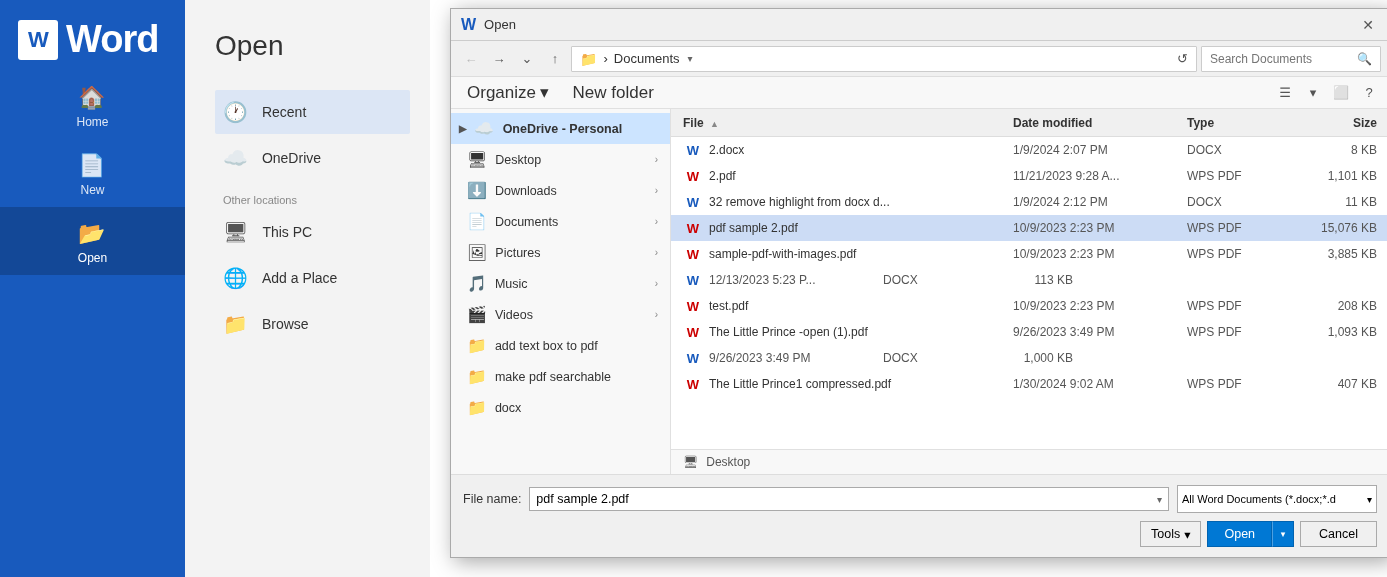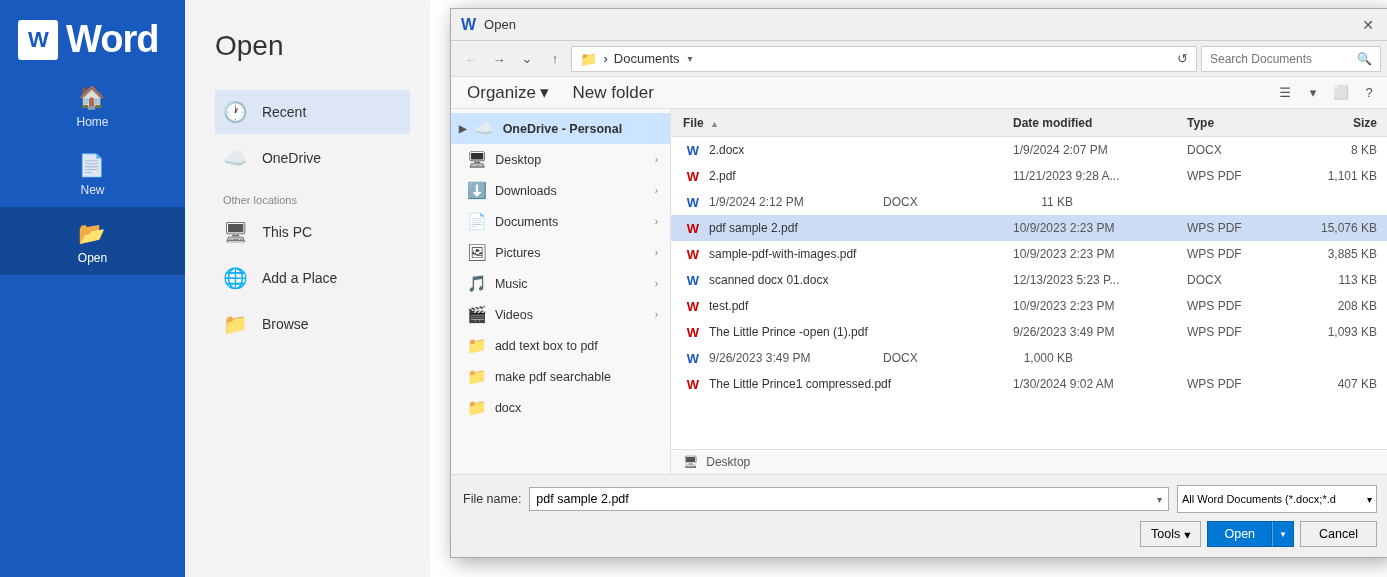--- a/index.html
+++ b/index.html
@@ -606,20 +606,21 @@
             <div class="file-name col-name">2.pdf</div>
             <div class="file-date col-date">11/21/2023 9:28 A...</div>
             <div class="file-type col-type">WPS PDF</div>
             <div class="file-size col-size">1,101 KB</div>
           </div>
 
           <div class="file-row">
             <div class="file-icon">
                 <span style="color:#185abd;font-size:13px;font-weight:bold;">W</span>
               </div>
+            <div class="file-name col-name">32 remove highlight from docx d...</div>
             <div class="file-date col-date">1/9/2024 2:12 PM</div>
             <div class="file-type col-type">DOCX</div>
             <div class="file-size col-size">11 KB</div>
           </div>
 
           <div class="file-row selected">
             <div class="file-icon">
                 <span style="color:#c00;font-size:13px;font-weight:bold;">W</span>
               </div>
             <div class="file-name col-name">pdf sample 2.pdf</div>
@@ -635,21 +636,20 @@
             <div class="file-name col-name">sample-pdf-with-images.pdf</div>
             <div class="file-date col-date">10/9/2023 2:23 PM</div>
             <div class="file-type col-type">WPS PDF</div>
             <div class="file-size col-size">3,885 KB</div>
           </div>
 
           <div class="file-row">
             <div class="file-icon">
                 <span style="color:#185abd;font-size:13px;font-weight:bold;">W</span>
               </div>
-            <div class="file-name col-name">scanned docx 01.docx</div>
             <div class="file-date col-date">12/13/2023 5:23 P...</div>
             <div class="file-type col-type">DOCX</div>
             <div class="file-size col-size">113 KB</div>
           </div>
 
           <div class="file-row">
             <div class="file-icon">
                 <span style="color:#c00;font-size:13px;font-weight:bold;">W</span>
               </div>
             <div class="file-name col-name">test.pdf</div>

